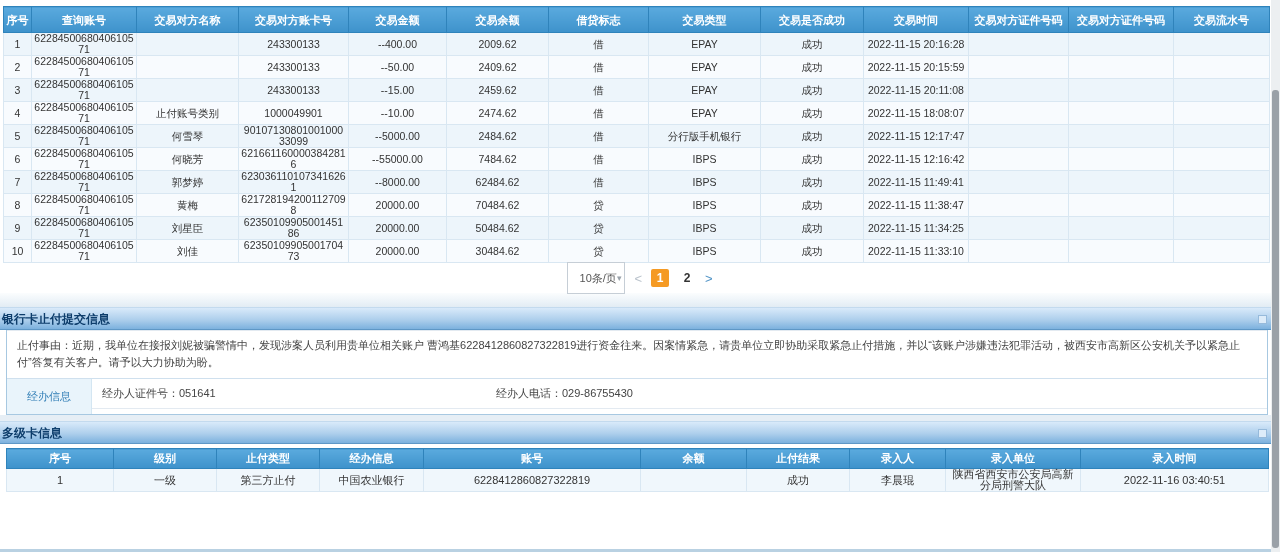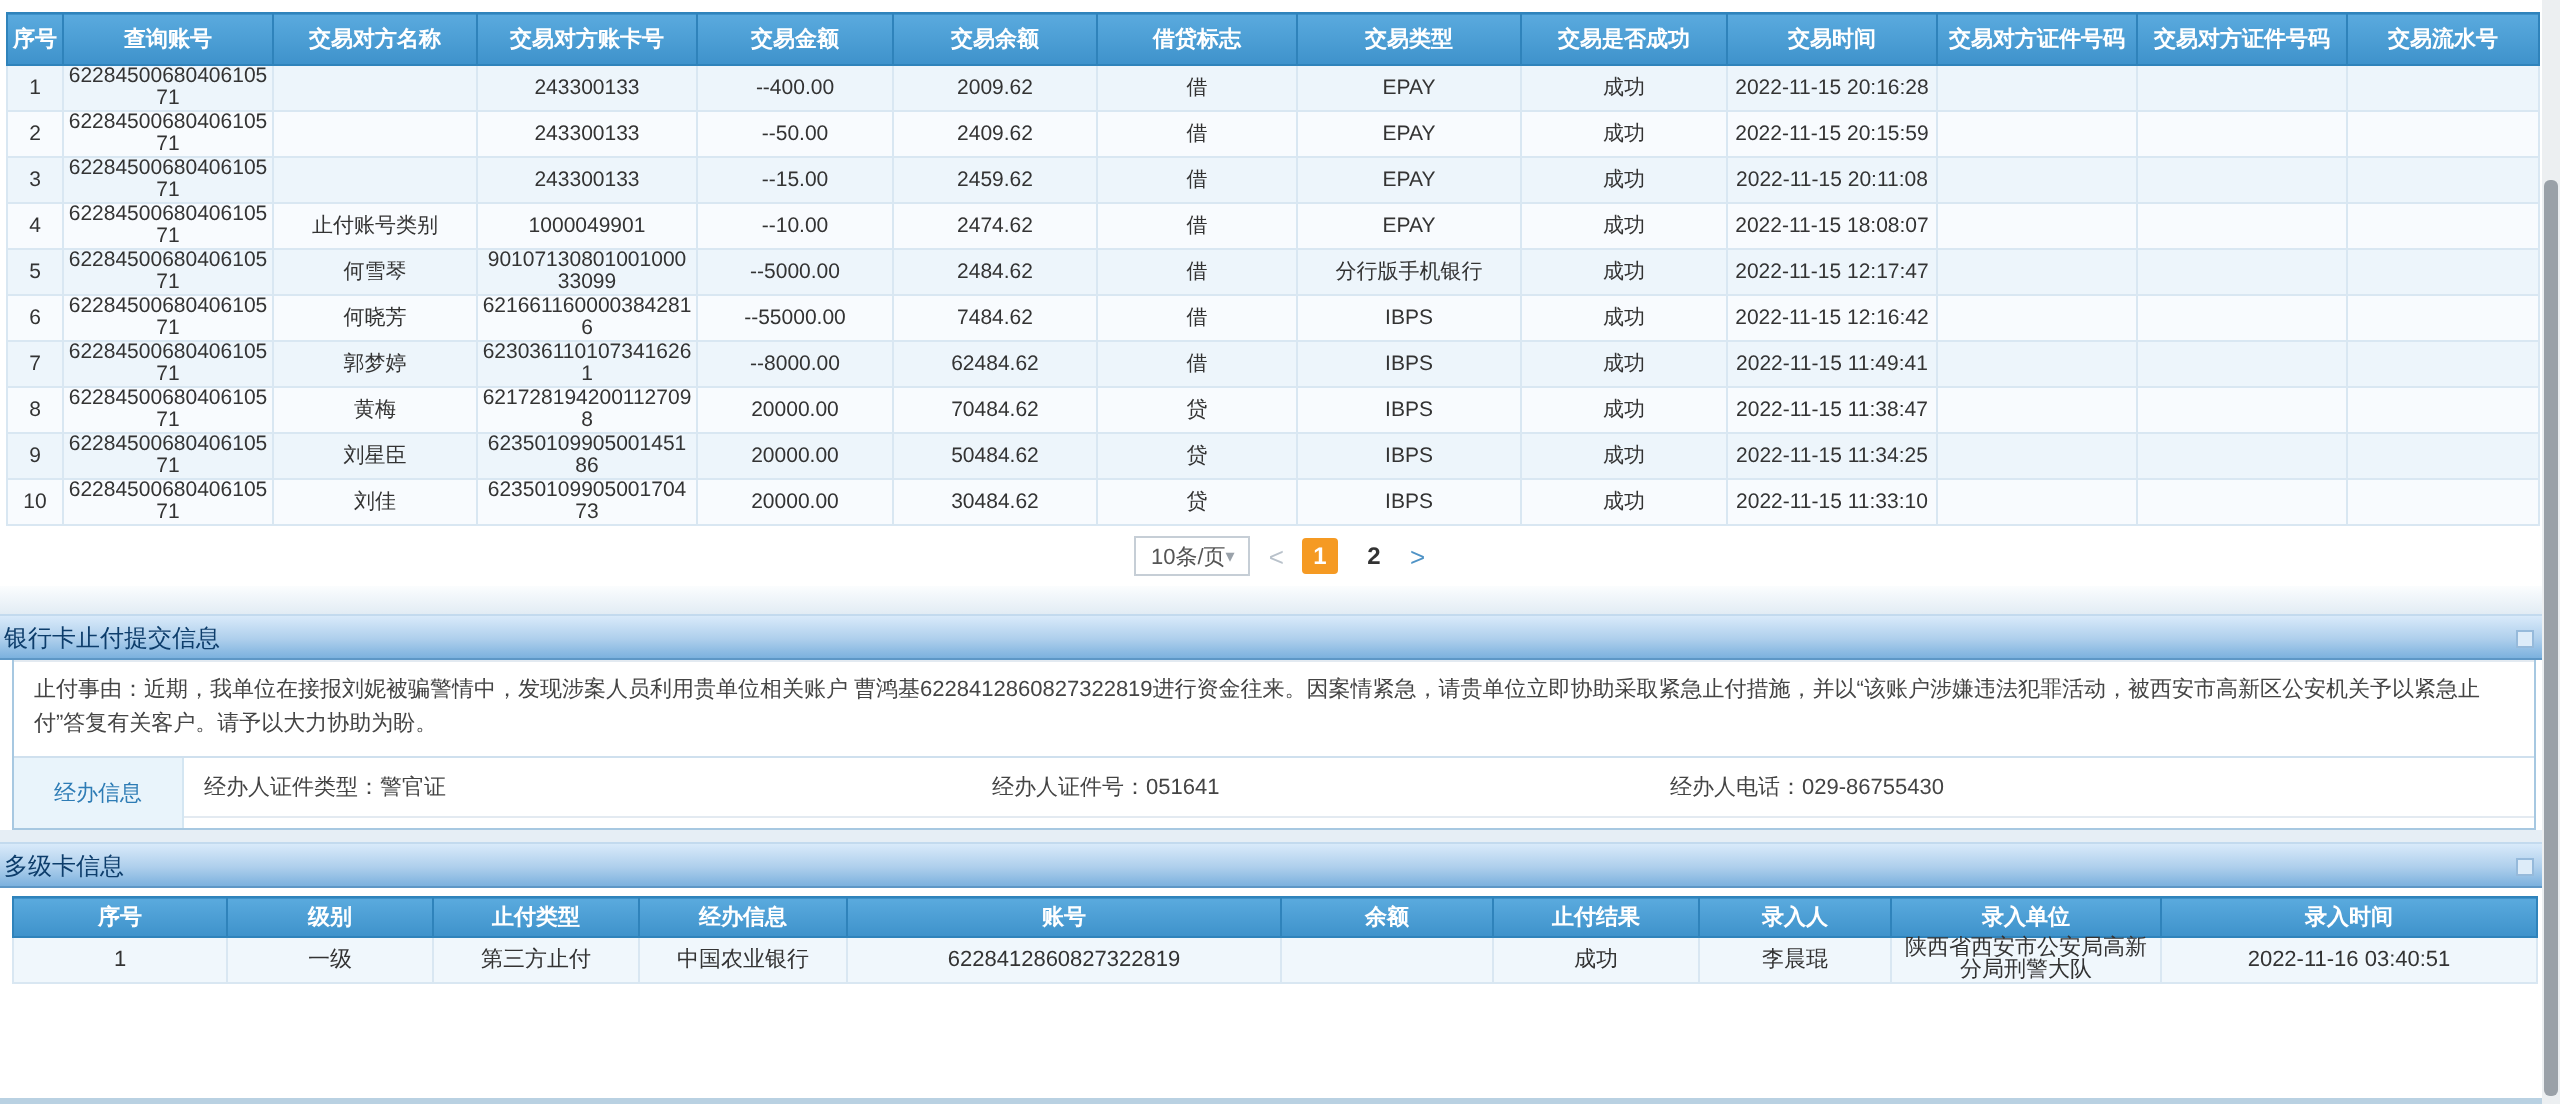--- a/index.html
+++ b/index.html
@@ -23,38 +23,38 @@
     height:21px; font-size:10.5px; line-height:11px; color:#333;
     text-align:center; border:1px solid #d9e7f2;
     word-break:break-all; padding:0 2px;
   }
   .txn tbody tr:nth-child(odd) td  { background:#edf5fb; }
   .txn tbody tr:nth-child(even) td { background:#f8fbfe; }
 
   
   .pager { height:30px; display:flex; align-items:center; justify-content:center; gap:9px; font-size:12px; }
   .page-size {
-    width:58px; height:20px; border:1px solid #c6ced6; background:#fff;
-    display:flex; align-items:center; justify-content:center;
+    width:58px; height:32px; border:1px solid #c6ced6; background:#fff;
+    display:flex; align-items:center; justify-content:flex-end;
     padding:0 3px; font-size:11px; color:#555; overflow:hidden; white-space:nowrap; cursor:pointer;
   }
   .page-size .caret { color:#9aa2aa; font-size:9px; }
   .pg-prev { color:#b9c2cb; font-size:13px; cursor:pointer; }
   .pg-next { color:#4f93c6; font-size:13px; cursor:pointer; }
   .pg-num  { min-width:18px; height:18px; line-height:18px; text-align:center; color:#333; font-weight:bold; cursor:pointer; }
   .pg-num.active { background:#f59a23; color:#fff; border-radius:2px; }
 
   
   .gap { height:14px; background:linear-gradient(#fbfdfe,#e2ecf4); }
   .gap2 { height:6px; background:#e6eef5; }
   .section-bar {
     height:23px; line-height:22px; padding-left:2px; position:relative;
     background:linear-gradient(#d9eafa 0%, #aecfec 55%, #7cb1de 100%);
     border-top:1px solid #c3daee; border-bottom:1px solid #5e97c6;
-    color:#0d3d6b; font-weight:normal; font-size:12px;
+    color:#0d3d6b; font-weight:bold; font-size:12px;
   }
   .bar-icon {
     position:absolute; right:13px; top:7px; width:9px; height:9px;
     background:#ddecf9; border:1px solid #96badb; cursor:pointer;
   }
 
   
   .section-box { margin:0 6px; width:1262px; border:1px solid #a7c8e1; border-top:none; background:#fff; }
   .group { display:flex; }
   .group + .group { border-top:1px solid #cfe0ee; }
@@ -308,21 +308,20 @@
 <div class="section-box">
   <div class="group">
     <div class="group-content">
       <div class="reason">止付事由：近期，我单位在接报刘妮被骗警情中，发现涉案人员利用贵单位相关账户 曹鸿基6228412860827322819进行资金往来。因案情紧急，请贵单位立即协助采取紧急止付措施，并以“该账户涉嫌违法犯罪活动，被西安市高新区公安机关予以紧急止付”答复有关客户。请予以大力协助为盼。</div>
     </div>
   </div>
   <div class="group">
     <div class="group-label">经办信息</div>
     <div class="group-content">
       <div class="info-grid">
-        <span>经办人证件类型：警官证</span>
         <span>经办人证件号：051641</span>
         <span>经办人电话：029-86755430</span>
       </div>
       <div class="box-foot"></div>
     </div>
   </div>
 </div>
 
 <div class="gap2"></div>
 

